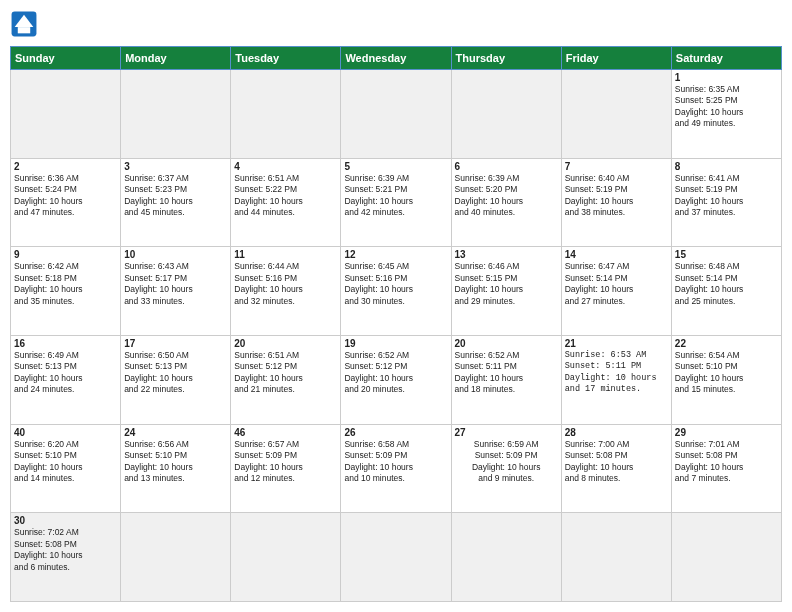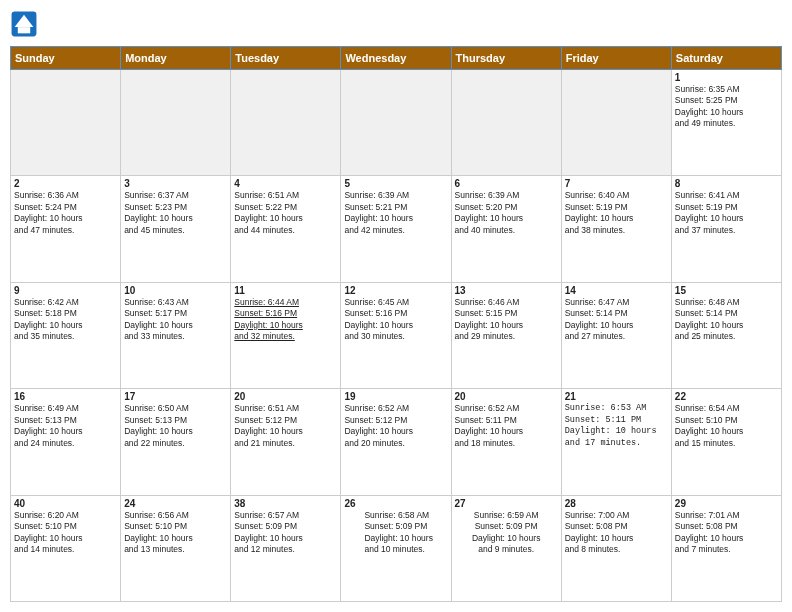--- a/index.html
+++ b/index.html
@@ -52,21 +52,21 @@
       color: #555;
     }
     .calendar {
       flex: 1;
       border: 1px solid #ccc;
       border-collapse: collapse;
       width: 100%;
       table-layout: fixed;
     }
     .calendar th {
-      background: #a16207;
+      background: #15803d;
       color: #fff;
       font-size: 11px;
       font-weight: bold;
       padding: 4px 2px;
       text-align: left;
       border: 1px solid #5590cc;
     }
     .calendar td {
       border: 1px solid #ccc;
       vertical-align: top;
@@ -205,21 +205,21 @@
           </td>
           <td>
             <span class="day-num">10</span>
             <div class="day-info" style="white-space: pre-line;">Sunrise: 6:43 AM
 Sunset: 5:17 PM
 Daylight: 10 hours
 and 33 minutes.</div>
           </td>
           <td>
             <span class="day-num">11</span>
-            <div class="day-info" style="white-space: pre-line; text-decoration: underline;">Sunrise: 6:44 AM
+            <div class="day-info" style="white-space: pre-line;">Sunrise: 6:44 AM
 Sunset: 5:16 PM
 Daylight: 10 hours
 and 32 minutes.</div>
           </td>
           <td>
             <span class="day-num">12</span>
             <div class="day-info" style="white-space: pre-line;">Sunrise: 6:45 AM
 Sunset: 5:16 PM
 Daylight: 10 hours
 and 30 minutes.</div>
@@ -306,29 +306,29 @@
 and 14 minutes.</div>
           </td>
           <td>
             <span class="day-num">24</span>
             <div class="day-info" style="white-space: pre-line;">Sunrise: 6:56 AM
 Sunset: 5:10 PM
 Daylight: 10 hours
 and 13 minutes.</div>
           </td>
           <td>
-            <span class="day-num">38</span>
+            <span class="day-num">46</span>
             <div class="day-info" style="white-space: pre-line;">Sunrise: 6:57 AM
 Sunset: 5:09 PM
 Daylight: 10 hours
 and 12 minutes.</div>
           </td>
           <td>
             <span class="day-num">26</span>
-            <div class="day-info" style="white-space: pre-line; margin-left: 20px;">Sunrise: 6:58 AM
+            <div class="day-info" style="white-space: pre-line;">Sunrise: 6:58 AM
 Sunset: 5:09 PM
 Daylight: 10 hours
 and 10 minutes.</div>
           </td>
           <td>
             <span class="day-num">27</span>
             <div class="day-info" style="white-space: pre-line; text-align: center;">Sunrise: 6:59 AM
 Sunset: 5:09 PM
 Daylight: 10 hours
 and 9 minutes.</div>
@@ -340,16 +340,31 @@
 Daylight: 10 hours
 and 8 minutes.</div>
           </td>
           <td>
             <span class="day-num">29</span>
             <div class="day-info" style="white-space: pre-line;">Sunrise: 7:01 AM
 Sunset: 5:08 PM
 Daylight: 10 hours
 and 7 minutes.</div>
           </td>
+        </tr>
+        <tr>
+          <td class="last-row">
+            <span class="day-num">30</span>
+            <div class="day-info" style="white-space: pre-line;">Sunrise: 7:02 AM
+Sunset: 5:08 PM
+Daylight: 10 hours
+and 6 minutes.</div>
+          </td>
+          <td class="empty"></td>
+          <td class="empty"></td>
+          <td class="empty"></td>
+          <td class="empty"></td>
+          <td class="empty"></td>
+          <td class="empty"></td>
         </tr>
       </tbody>
   </table>
 </div>
 
 </body></html>

